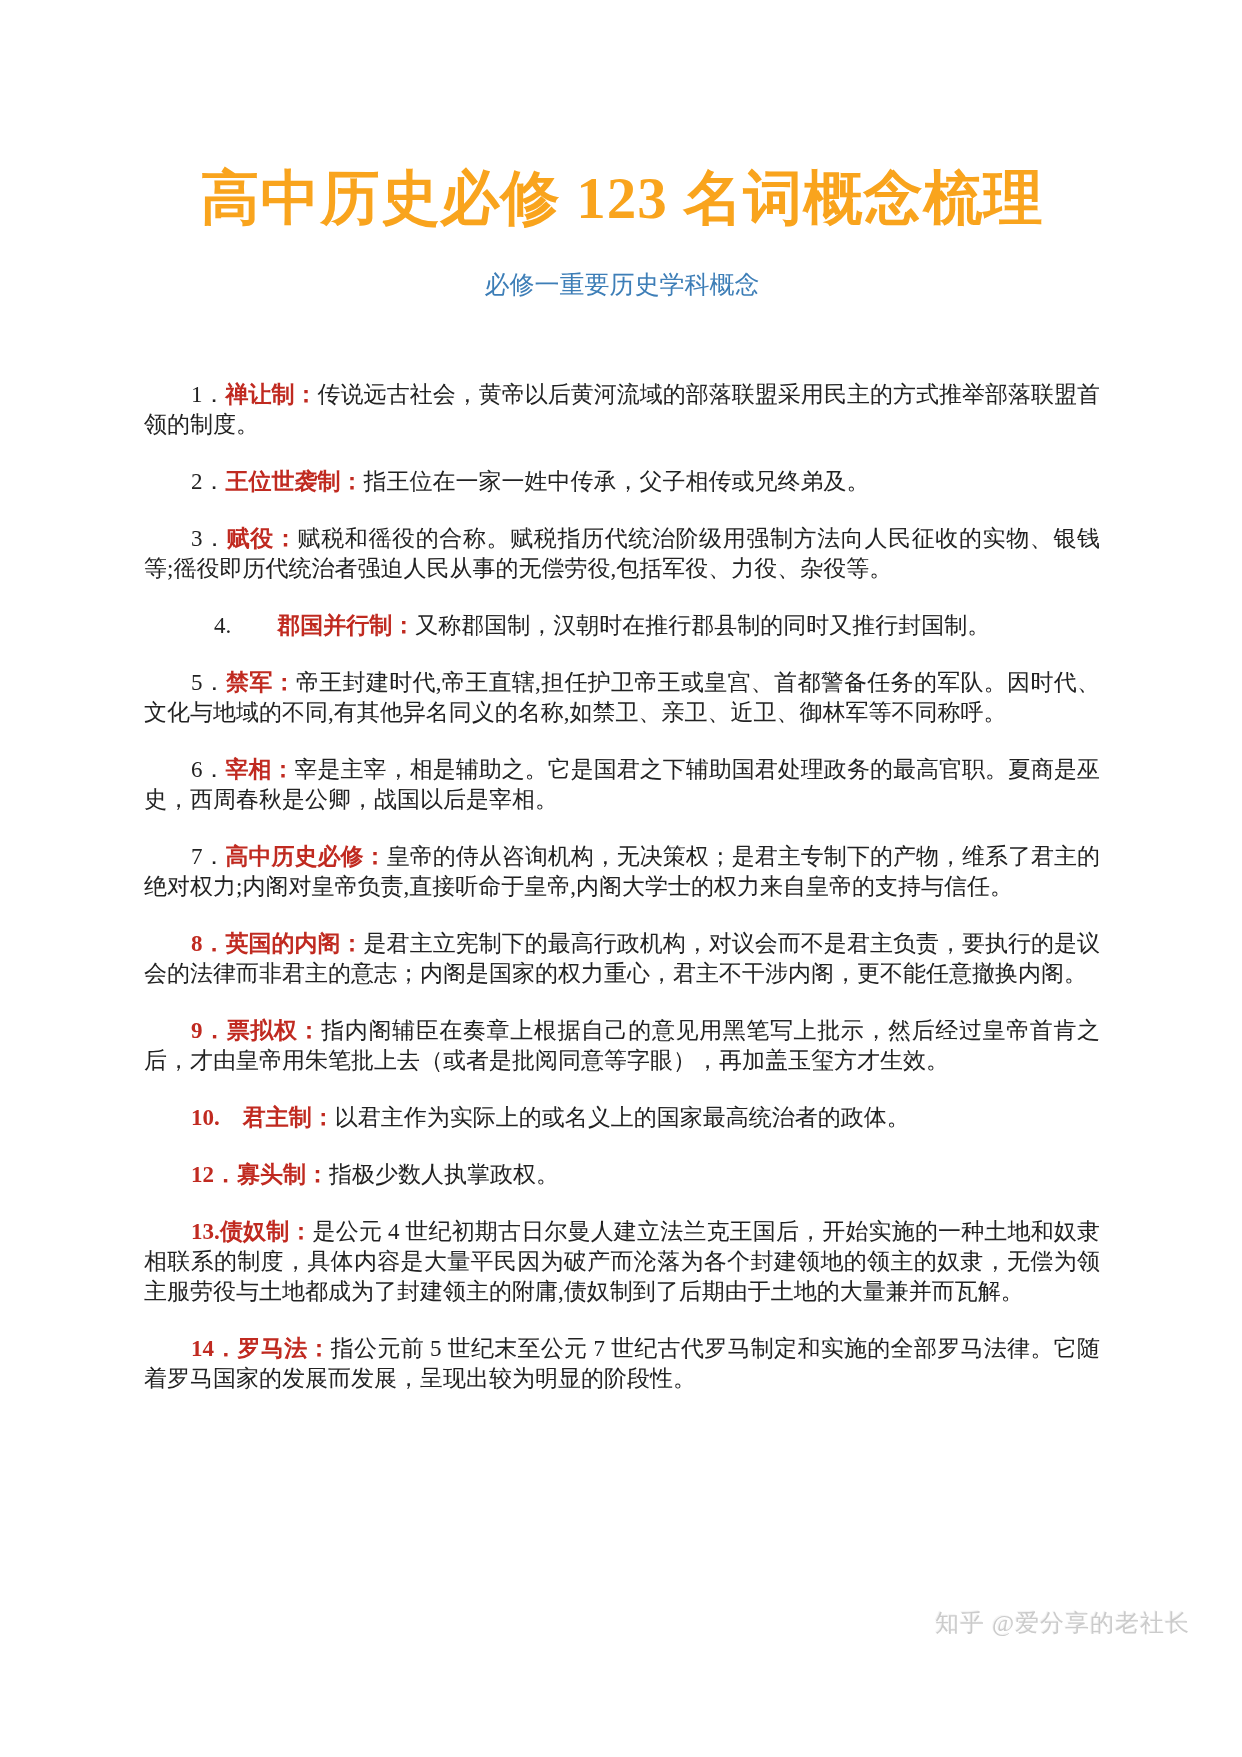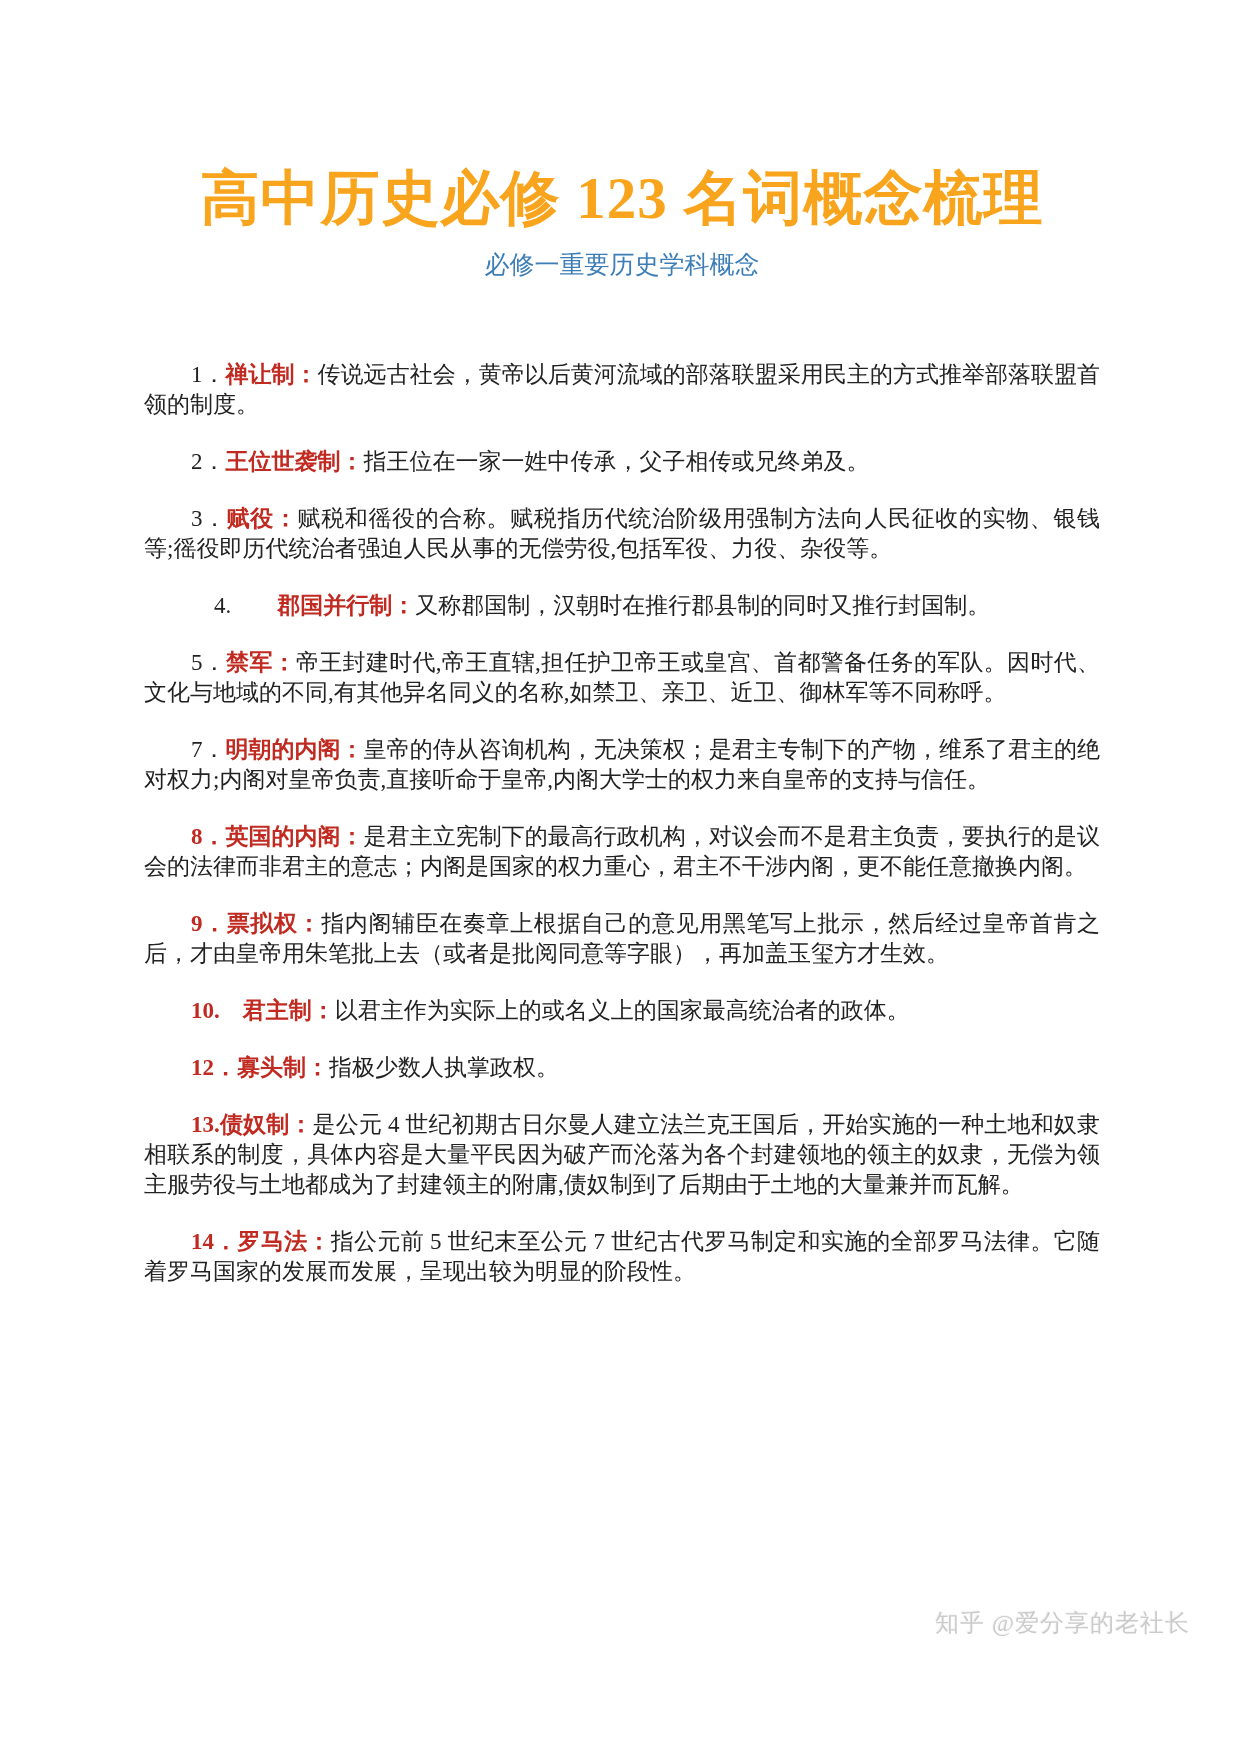--- a/index.html
+++ b/index.html
@@ -24,21 +24,21 @@
   .doc-title {
     margin: 170px 0 0 0;
     font-size: 59px;
     line-height: 56px;
     font-weight: 700;
     text-align: center;
     color: var(--title-color, #F9A41D);
     letter-spacing: 1px;
   }
   .doc-subtitle {
-    margin: 22px 0 0 0;
+    margin: 42px 0 0 0;
     font-size: 25px;
     line-height: 34px;
     font-weight: 400;
     text-align: center;
     color: var(--subtitle-color, #3D7EB7);
   }
   .concept-list {
     margin-top: 78px;
     font-size: 23px;
     line-height: 30px;
@@ -80,21 +80,22 @@
 
 <div class="content">
   <h1 class="doc-title">高中历史必修 123 名词概念梳理</h1>
   <h2 class="doc-subtitle">必修一重要历史学科概念</h2>
   <div class="concept-list" id="concept-list">
       <p class="item"><span class="num">1．</span><span class="term">禅让制：</span><span class="def">传说远古社会，黄帝以后黄河流域的部落联盟采用民主的方式推举部落联盟首领的制度。</span></p>
       <p class="item"><span class="num">2．</span><span class="term">王位世袭制：</span><span class="def">指王位在一家一姓中传承，父子相传或兄终弟及。</span></p>
       <p class="item"><span class="num">3．</span><span class="term">赋役：</span><span class="def">赋税和徭役的合称。赋税指历代统治阶级用强制方法向人民征收的实物、银钱等;徭役即历代统治者强迫人民从事的无偿劳役,包括军役、力役、杂役等。</span></p>
       <p class="item"><span class="num">　4.　　</span><span class="term">郡国并行制：</span><span class="def">又称郡国制，汉朝时在推行郡县制的同时又推行封国制。</span></p>
       <p class="item"><span class="num">5．</span><span class="term">禁军：</span><span class="def">帝王封建时代,帝王直辖,担任护卫帝王或皇宫、首都警备任务的军队。因时代、文化与地域的不同,有其他异名同义的名称,如禁卫、亲卫、近卫、御林军等不同称呼。</span></p>
-      <p class="item"><span class="num">7．</span><span class="term">明朝的内阁：</span><span class="def">皇帝的侍从咨询机构，无决策权；是君主专制下的产物，维系了君主的绝对权力;内阁对皇帝负责,直接听命于皇帝,内阁大学士的权力来自皇帝的支持与信任。</span></p>
+      <p class="item"><span class="num">6．</span><span class="term">宰相：</span><span class="def">宰是主宰，相是辅助之。它是国君之下辅助国君处理政务的最高官职。夏商是巫史，西周春秋是公卿，战国以后是宰相。</span></p>
+      <p class="item"><span class="num">7．</span><span class="term">高中历史必修：</span><span class="def">皇帝的侍从咨询机构，无决策权；是君主专制下的产物，维系了君主的绝对权力;内阁对皇帝负责,直接听命于皇帝,内阁大学士的权力来自皇帝的支持与信任。</span></p>
       <p class="item"><span class="num red">8．</span><span class="term">英国的内阁：</span><span class="def">是君主立宪制下的最高行政机构，对议会而不是君主负责，要执行的是议会的法律而非君主的意志；内阁是国家的权力重心，君主不干涉内阁，更不能任意撤换内阁。</span></p>
       <p class="item"><span class="num red">9．</span><span class="term">票拟权：</span><span class="def">指内阁辅臣在奏章上根据自己的意见用黑笔写上批示，然后经过皇帝首肯之后，才由皇帝用朱笔批上去（或者是批阅同意等字眼），再加盖玉玺方才生效。</span></p>
       <p class="item"><span class="num red">10. </span><span class="term">君主制：</span><span class="def">以君主作为实际上的或名义上的国家最高统治者的政体。</span></p>
       <p class="item"><span class="num red">12．</span><span class="term">寡头制：</span><span class="def">指极少数人执掌政权。</span></p>
       <p class="item"><span class="num red">13.</span><span class="term">债奴制：</span><span class="def">是公元 4 世纪初期古日尔曼人建立法兰克王国后，开始实施的一种土地和奴隶相联系的制度，具体内容是大量平民因为破产而沦落为各个封建领地的领主的奴隶，无偿为领主服劳役与土地都成为了封建领主的附庸,债奴制到了后期由于土地的大量兼并而瓦解。</span></p>
       <p class="item"><span class="num red">14．</span><span class="term">罗马法：</span><span class="def">指公元前 5 世纪末至公元 7 世纪古代罗马制定和实施的全部罗马法律。它随着罗马国家的发展而发展，呈现出较为明显的阶段性。</span></p>
     </div>
 </div>
 
 <div class="watermark">知乎 @爱分享的老社长</div>

